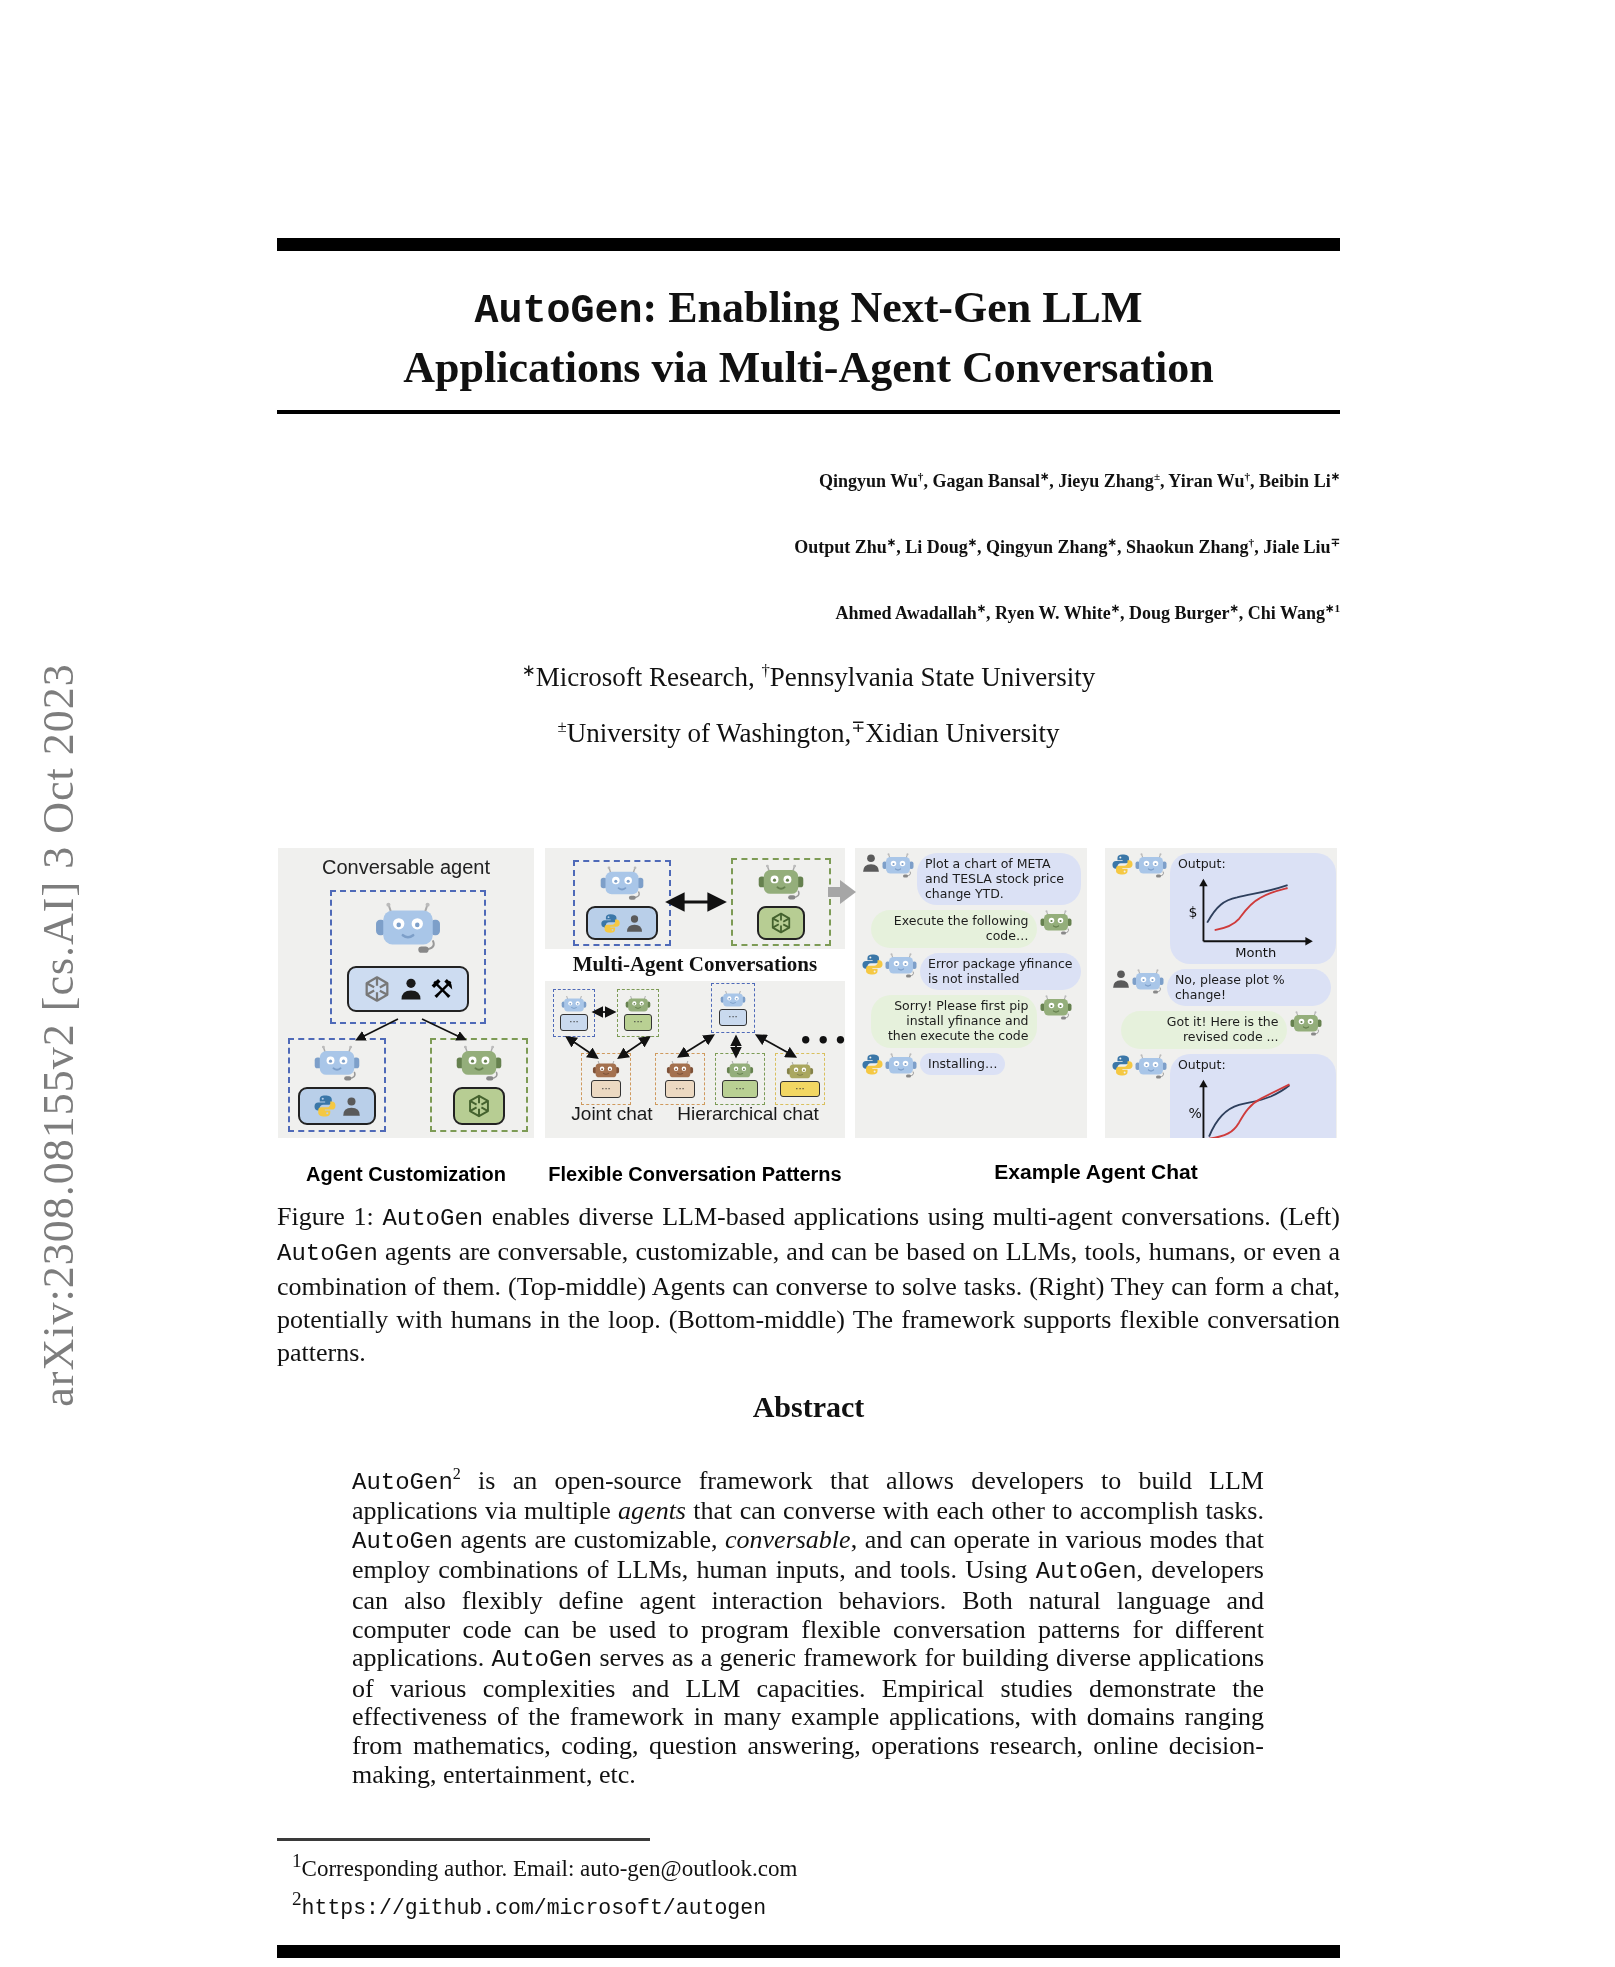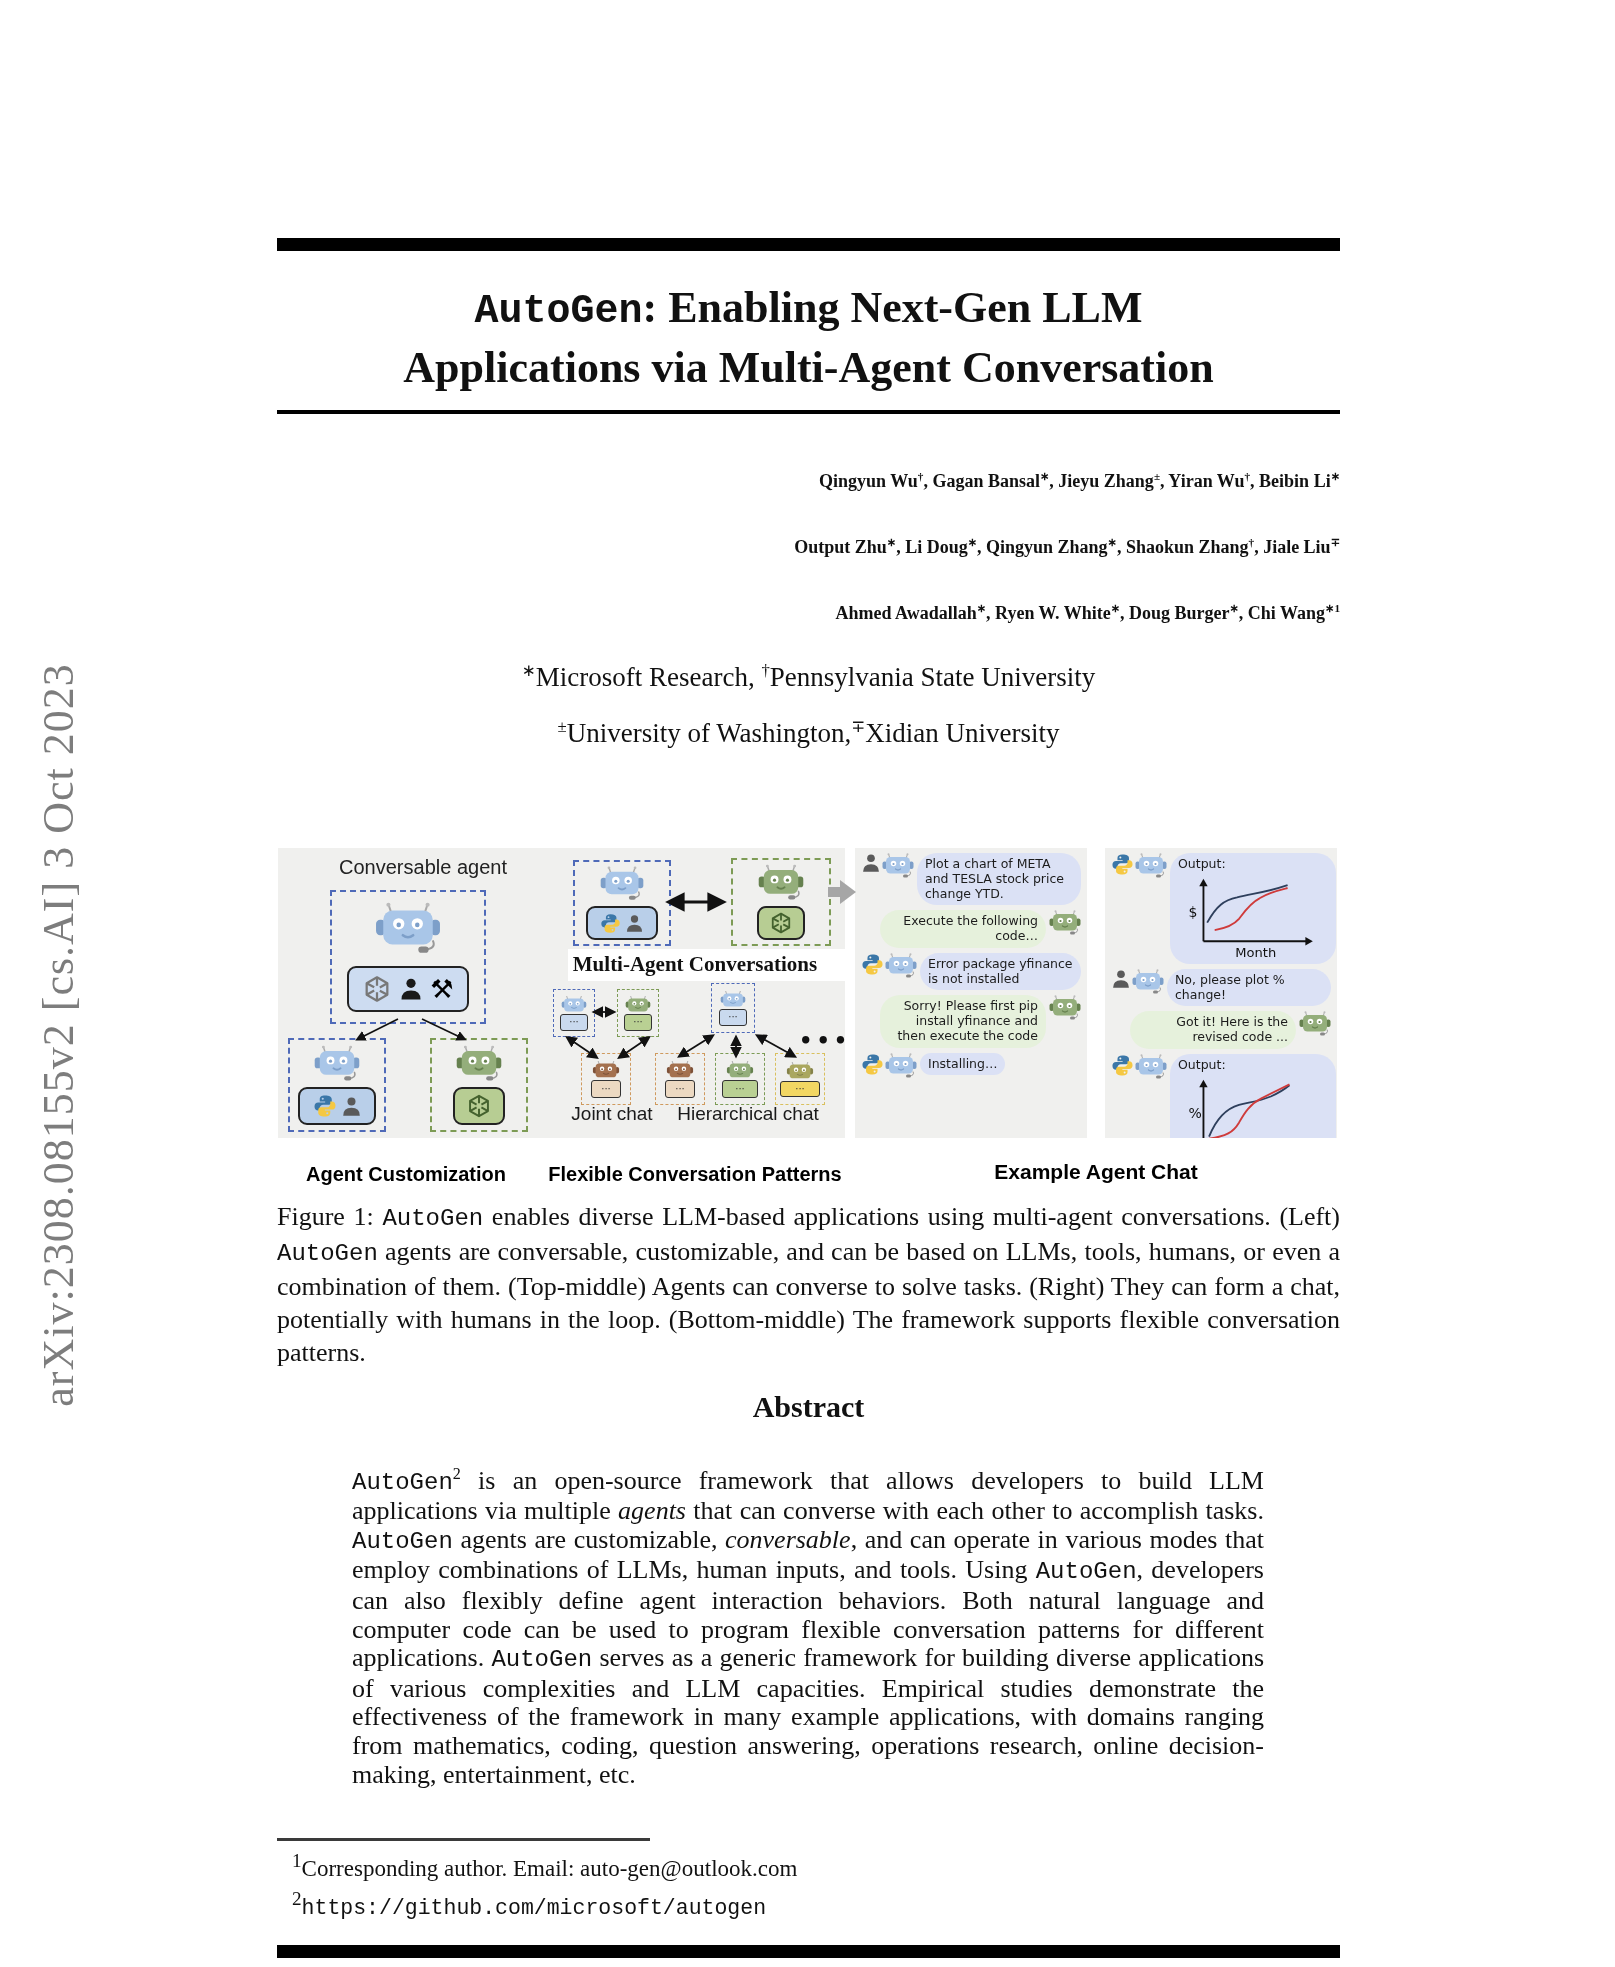--- a/index.html
+++ b/index.html
@@ -16,21 +16,21 @@
          font-weight:bold;font-size:44px;line-height:56px;margin:0;}
   .mono{font-family:"Liberation Mono","DejaVu Sans Mono",monospace;}
   .title .mono{font-size:40px;}
   .authors{position:absolute;left:277px;width:1063px;text-align:right;
            font-weight:bold;font-size:18px;}
   .affil{position:absolute;left:277px;width:1063px;text-align:center;font-size:27px;}
   .authors sup,.affil sup,.abs-sup{font-size:62%;}
   
   .figure{position:absolute;left:270px;top:845px;width:1080px;height:296px;}
   .panel{position:absolute;background:#f0f0ee;overflow:hidden;}
-  .p1{left:8px;top:3px;width:256px;height:290px;padding-left:34px;}
+  .p1{left:8px;top:3px;width:256px;height:290px;}
   .p2top{left:275px;top:3px;width:300px;height:101px;}
   .p2bot{left:275px;top:136px;width:300px;height:157px;}
   .p3{left:585px;top:3px;width:232px;height:290px;}
   .p4{left:835px;top:3px;width:232px;height:290px;}
   .p1-title{position:absolute;left:0;top:8px;width:100%;text-align:center;
             font-family:"Liberation Sans",sans-serif;font-size:20px;color:#222;}
   .dash-box{position:absolute;border:2.5px dashed var(--dc);display:flex;flex-direction:column;
             align-items:center;justify-content:space-evenly;}
   .chip{display:flex;align-items:center;justify-content:center;gap:7px;
         border:2px solid #222;border-radius:9px;}
@@ -45,21 +45,21 @@
              color:#333;font-family:"DejaVu Sans",sans-serif;}
   .pattern-label{position:absolute;text-align:center;font-family:"Liberation Sans",sans-serif;
                  font-size:19px;color:#1a1a1a;}
   .ellipsis{position:absolute;font-weight:bold;font-size:21px;letter-spacing:4px;color:#111;
             font-family:"DejaVu Sans",sans-serif;}
   .fig-arrows{position:absolute;left:0;top:0;pointer-events:none;}
   
   .chat{display:flex;flex-direction:column;gap:5px;padding:5px 6px;
         font-family:"DejaVu Sans",sans-serif;font-size:12.5px;line-height:1.18;color:#1c1c1c;}
   .msg{display:flex;align-items:flex-start;gap:3px;}
-  .msg.right{justify-content:flex-end;}
+  .msg.right{justify-content:center;}
   .bubble{border-radius:20px;padding:4px 8px;max-width:150px;}
   .msg.left .bubble{background:#dbe1f5;}
   .msg.right .bubble{background:#e6f1dc;text-align:right;}
   .avatars{display:flex;align-items:flex-start;gap:1px;flex:none;}
   .bubble .mini-chart{display:block;margin-top:2px;}
   
   .fig-label{position:absolute;font-family:"Liberation Sans",sans-serif;font-weight:bold;
              font-size:20px;text-align:center;color:#000;white-space:nowrap;}
   
   .caption{position:absolute;left:277px;top:1200px;width:1063px;font-size:26px;

